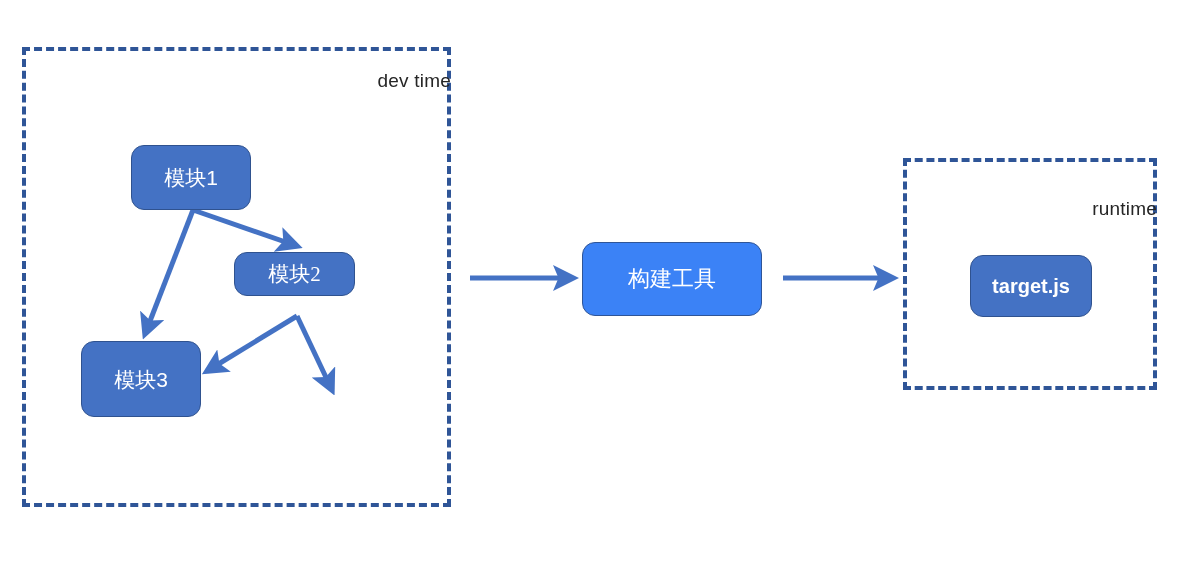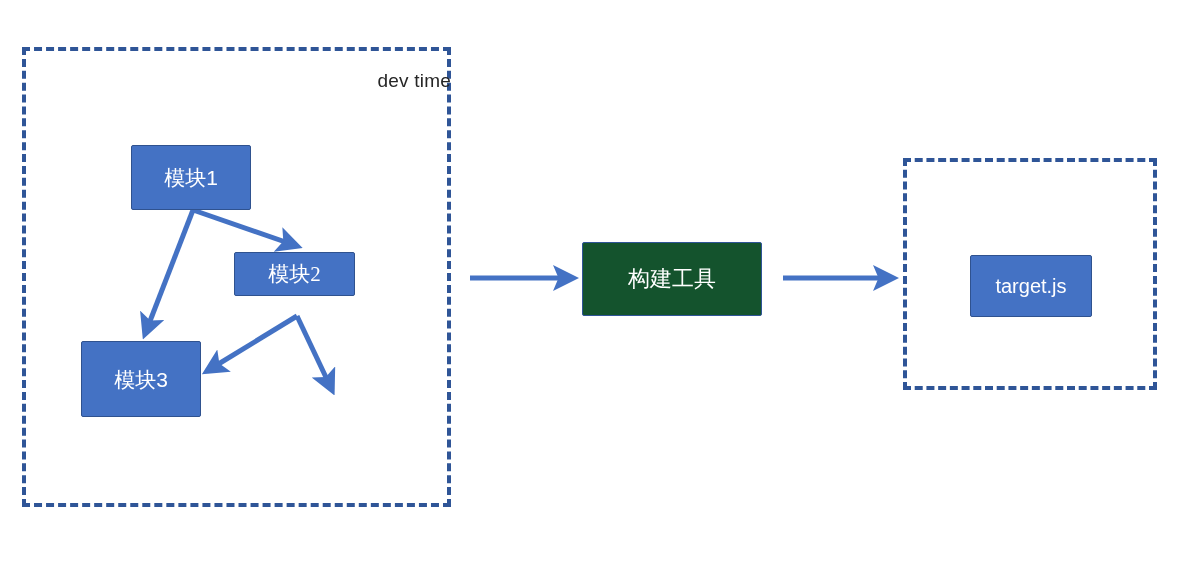--- a/index.html
+++ b/index.html
@@ -50,70 +50,71 @@
     width: 429px;
   }
   #runtime-label {
     left: 903px;
     top: 198px;
     width: 254px;
   }
   .node-box {
     position: absolute;
     box-sizing: border-box;
-    border-radius: 2px;
+    border-radius: 13px;
     display: flex;
     align-items: center;
     justify-content: center;
     color: #ffffff;
     font-size: 21px;
     line-height: 1;
     white-space: nowrap;
     z-index: 3;
   }
   .node-module {
     background: #4472c4;
     border: 1.2px solid #2f528f;
   }
   .node-build {
-    background: #14532d;
+    background: #3b82f6;
     border: 1.4px solid #2f5597;
     font-size: 22px;
   }
   .node-target {
     background: #4472c4;
     border: 1.2px solid #2f528f;
     font-size: 20px;
   }
   #node-mod1 { left: 131px; top: 145px; width: 120px; height: 65px; }
   #node-mod2 { left: 234px; top: 252px; width: 121px; height: 44px; font-family: Liberation Serif, serif; }
   #node-mod3 { left: 81px;  top: 341px; width: 120px; height: 76px; }
   #node-mod4 { left: 272px; top: 397px; width: 120px; height: 64px; }
   #node-build-tool { left: 582px; top: 242px; width: 180px; height: 74px; }
-  #node-target-js { left: 970px; top: 255px; width: 122px; height: 62px; }
+  #node-target-js { left: 970px; top: 255px; width: 122px; height: 62px; font-weight: bold; }
 
   .edge-layer {
     position: absolute;
     left: 0;
     top: 0;
     width: 1185px;
     height: 574px;
     z-index: 2;
     pointer-events: none;
   }
 </style>
 </head>
 <body>
 
 <div id="canvas">
 
   <div class="dashed-container" id="dev-time-container"></div>
   <div class="container-label" id="dev-time-label">dev time</div>
 
   <div class="dashed-container" id="runtime-container"></div>
+  <div class="container-label" id="runtime-label">runtime</div>
 
   <svg class="edge-layer" viewBox="0 0 1185 574" xmlns="http://www.w3.org/2000/svg">
     <defs>
       <marker id="arrowhead-blue" markerWidth="5.2" markerHeight="5.2" refX="4.0" refY="2.6" orient="auto" markerUnits="strokeWidth">
         <path d="M0,0 L5.2,2.6 L0,5.2 L1.1,2.6 Z" fill="#4472c4"></path>
       </marker>
     </defs>
 
     <g>
       <line x1="193" y1="210" x2="145" y2="334" stroke="#4472c4" stroke-width="5" marker-end="url(#arrowhead-blue)"></line>

